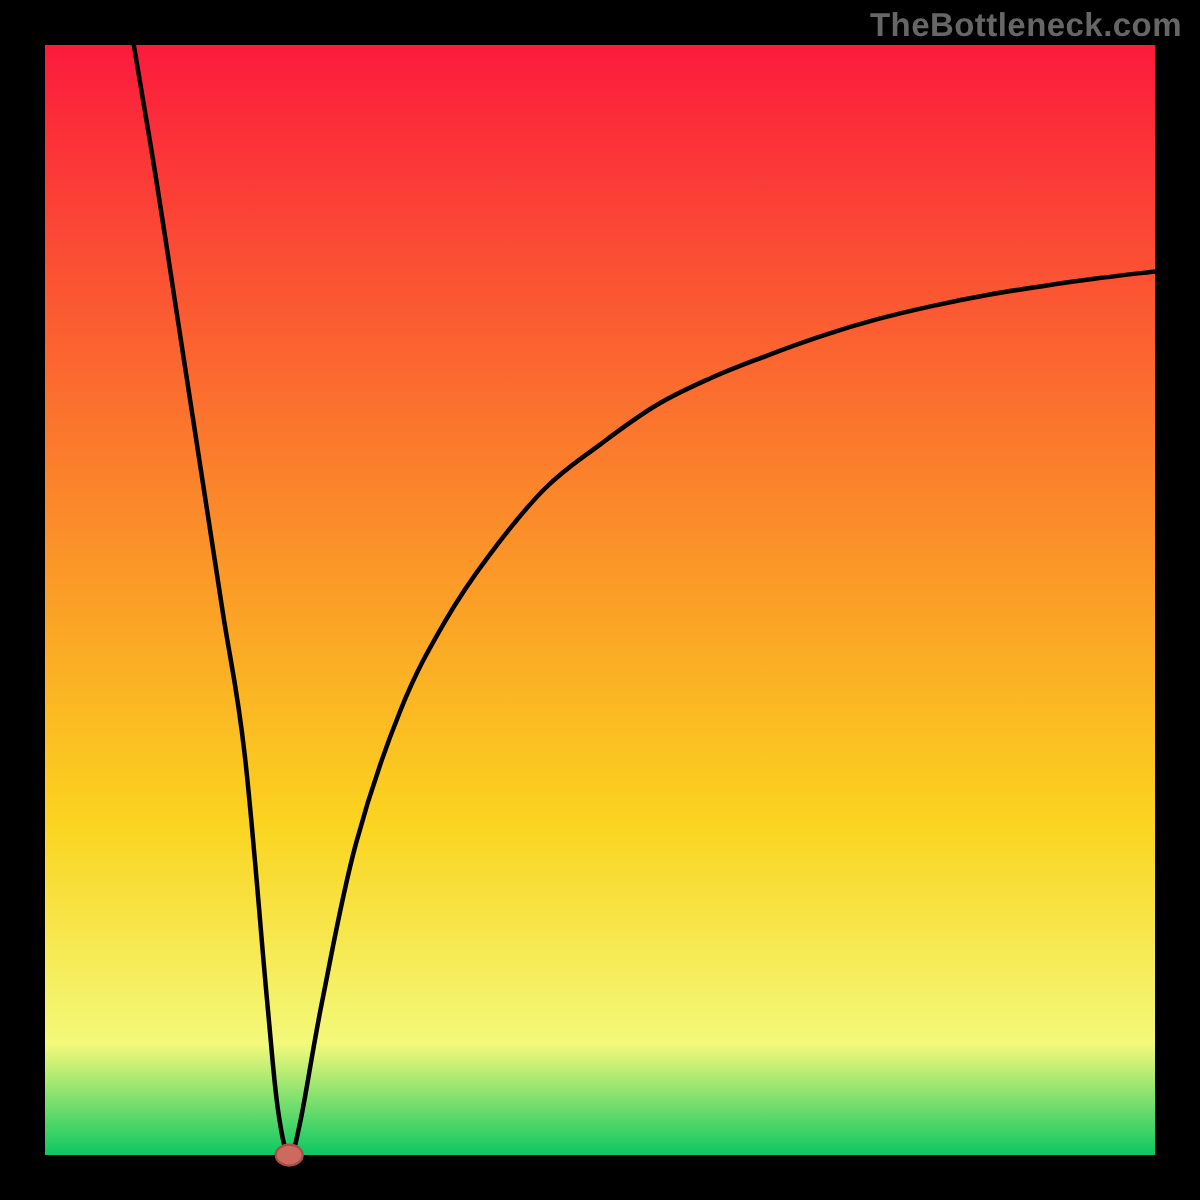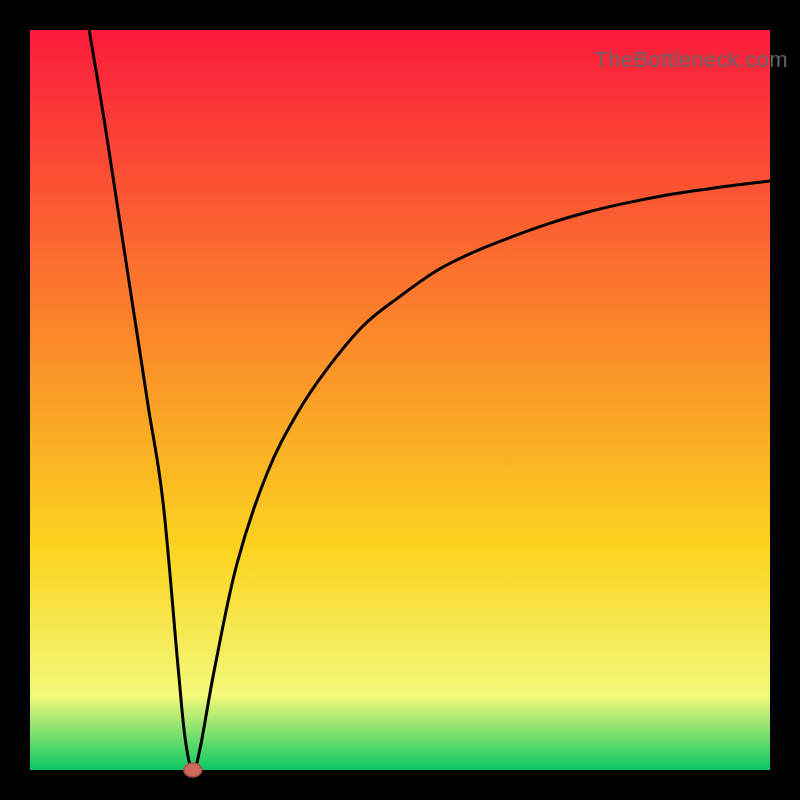--- a/index.html
+++ b/index.html
@@ -16,24 +16,23 @@
     width: 800px;
     height: 800px;
     background: #000;
   }
   .watermark {
     position: absolute;
     top: 4px;
     right: 12px;
     color: #666;
     font-size: 22px;
-    font-weight: 400;
+    font-weight: 700;
     letter-spacing: 0.3px;
     user-select: none;
-    margin-top: 43px;
   }
   svg {
     display: block;
   }
 </style>
 </head>
 <body>
 
 <div class="frame">
   <div class="watermark">TheBottleneck.com</div>

